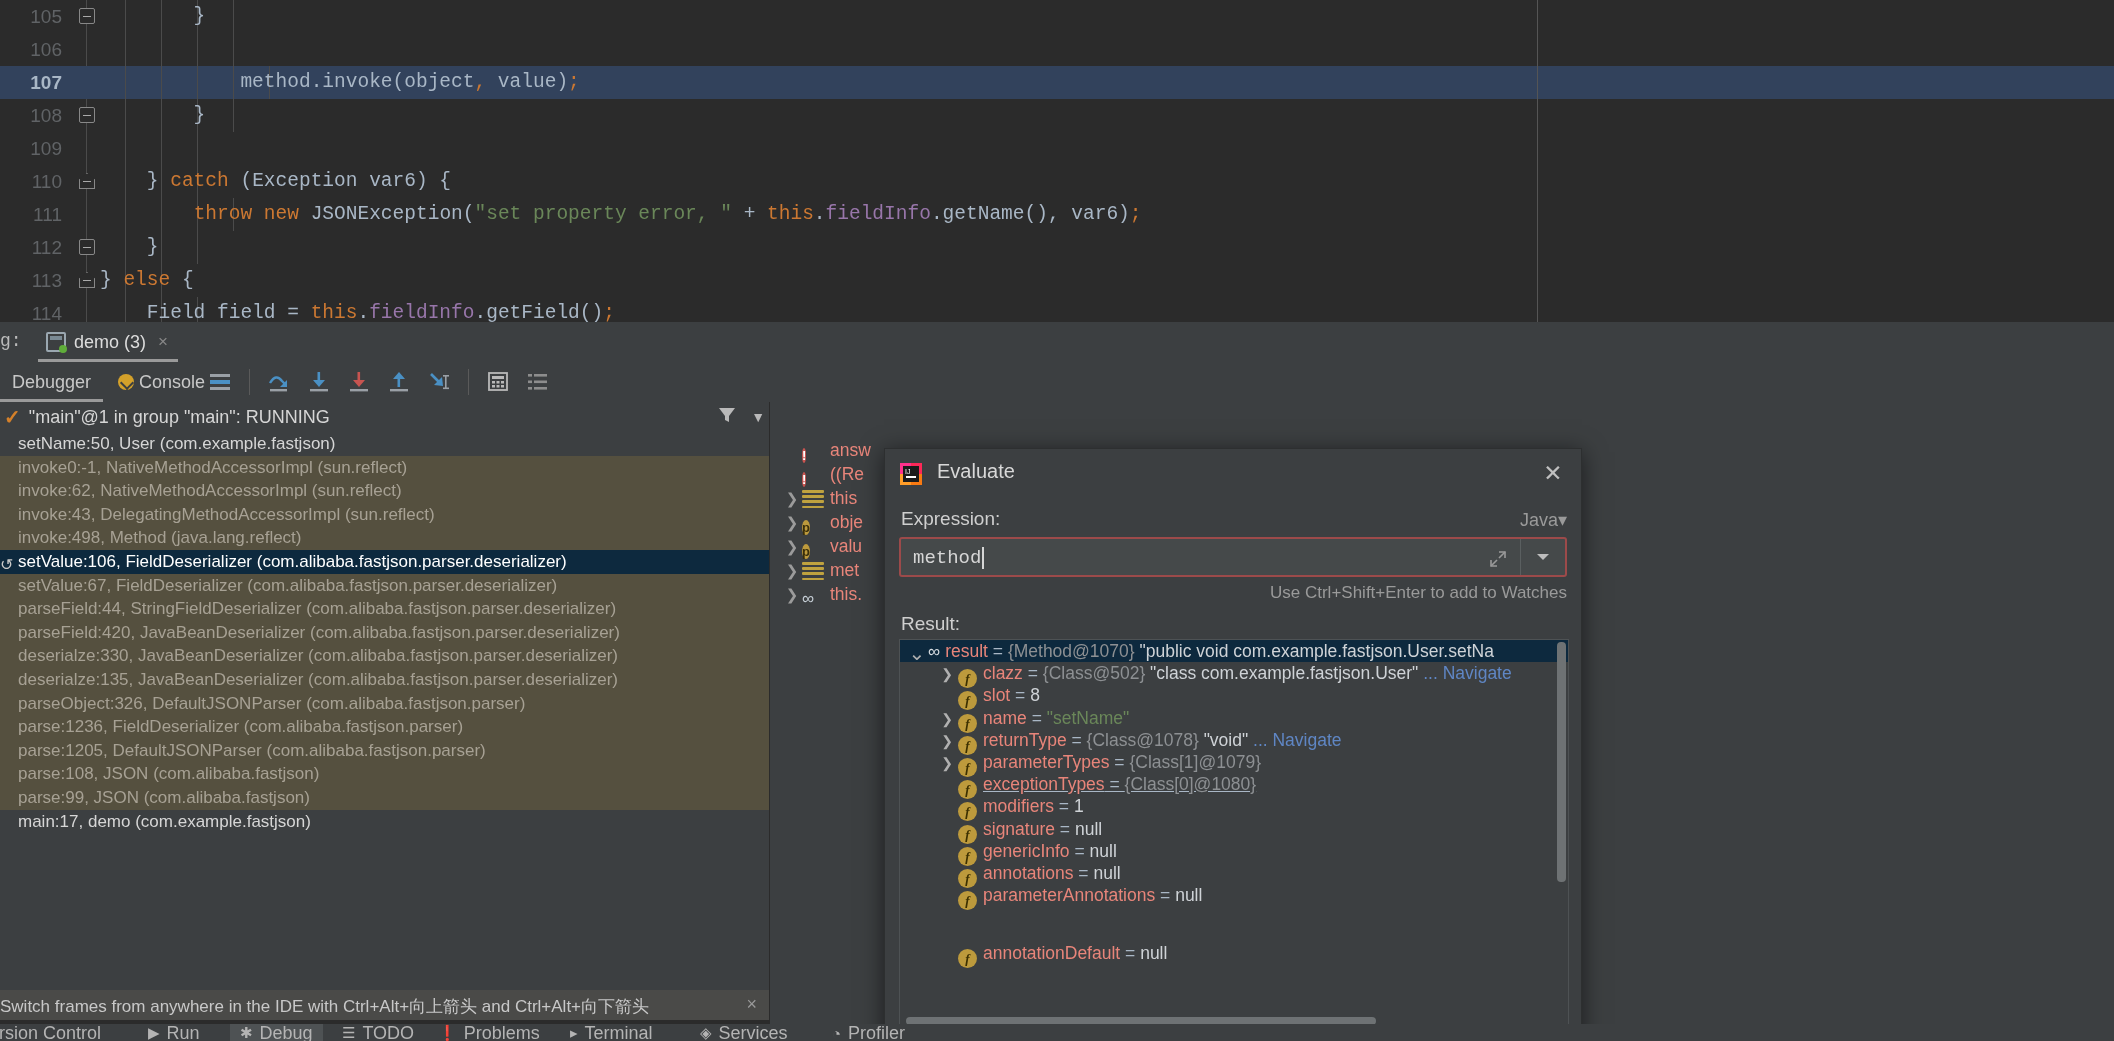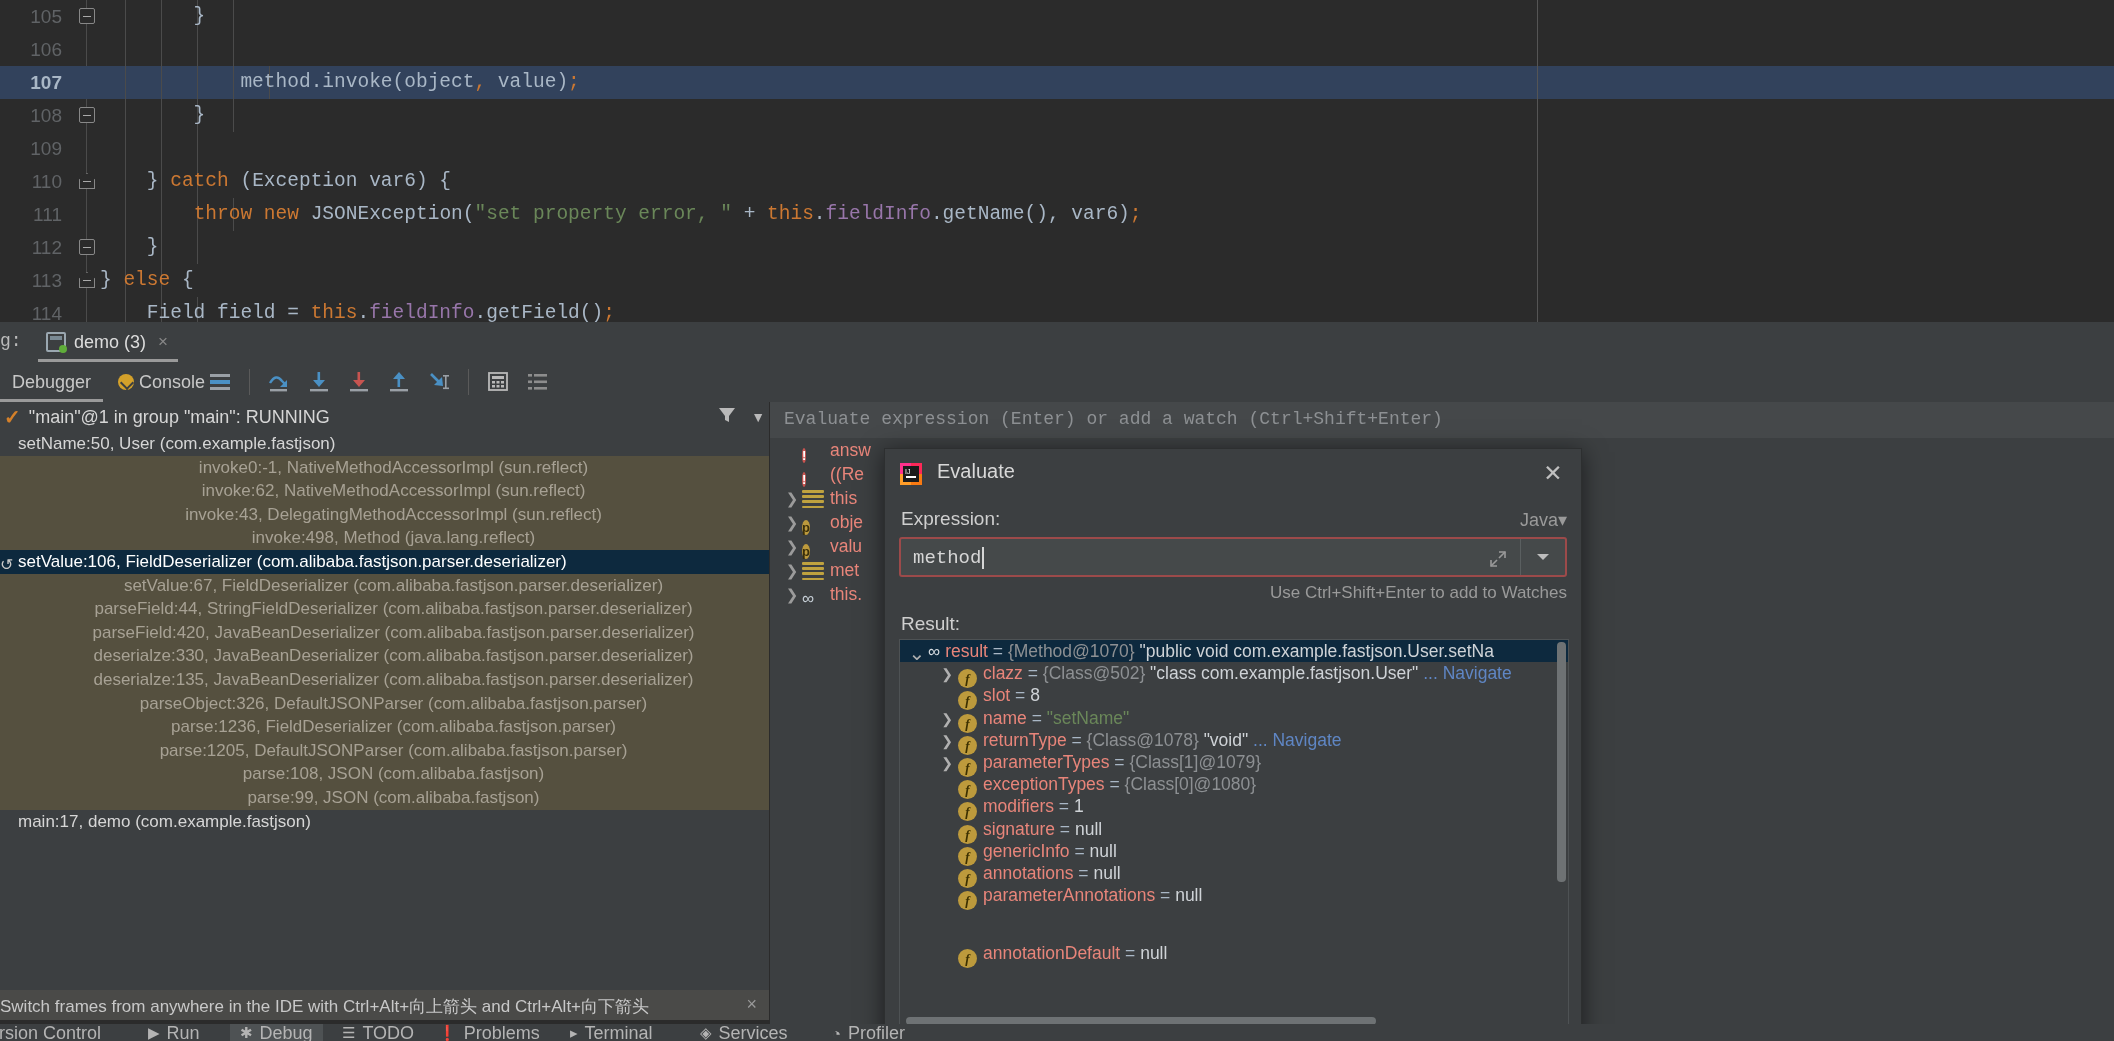--- a/index.html
+++ b/index.html
@@ -60,21 +60,21 @@
   .vsep{width:1px;height:26px;background:#5a5a5a;margin:0 9px;}
 
   
   #frames{position:absolute;left:0;top:402px;width:769px;height:592px;background:#3c3f41;overflow:hidden;}
   #thread-row{position:absolute;left:0;top:0;width:769px;height:30px;display:flex;align-items:center;padding-left:4px;}
   #thread-row .ttext{font-size:18px;color:#d6d6d6;margin-left:8px;}
   #thread-right{position:absolute;right:8px;top:0;height:30px;display:flex;align-items:center;gap:14px;}
   #frame-list{position:absolute;left:0;top:30px;width:769px;}
   .frame-row{height:23.6px;line-height:23.6px;padding-left:18px;font-size:17px;white-space:nowrap;color:#a0a0a0;position:relative;}
   .frame-row .pkg{}
-  .frame-row.lib{background:#55503f;color:#a7a194;text-align:center;}
+  .frame-row.lib{background:#55503f;color:#a7a194;}
   .frame-row.app{background:#3c3f41;color:#d6d6d6;}
   .frame-row.sel{background:#0d293e;color:#ffffff;}
   .frame-row.sel .retico{position:absolute;left:0px;top:3px;font-size:16px;color:#c9c9c9;}
 
   #hint-bar{position:absolute;left:0;top:990px;width:769px;height:30px;background:#4a4a48;}
   #hint-bar .htext{position:absolute;left:0;top:5px;font-size:17px;color:#c8c8c8;white-space:nowrap;}
   #hint-bar .hx{position:absolute;right:12px;top:4px;font-size:18px;color:#999;}
 
   
   #vars{position:absolute;left:770px;top:402px;width:1344px;height:622px;background:#3c3f41;}
@@ -282,23 +282,20 @@
       <div class="frame-row app"><span>main:17, demo </span><span class="pkg">(com.example.fastjson)</span></div>
     </div>
 </div>
 
 <div id="hint-bar">
   <span class="htext">Switch frames from anywhere in the IDE with Ctrl+Alt+向上箭头 and Ctrl+Alt+向下箭头</span>
   <span class="hx">×</span>
 </div>
 
 <div id="vars">
-  <div id="eval-watermark">
-    <span class="mono">Evaluate expression (Enter) or add a watch (Ctrl+Shift+Enter)</span>
-  </div>
   <div id="var-list">
       <div class="var-row"><span class="noarr"></span><span class="vicon"><span class="ic-err">!</span></span><span class="vname">answ</span></div>
       <div class="var-row"><span class="noarr"></span><span class="vicon"><span class="ic-err">!</span></span><span class="vname">((Re</span></div>
       <div class="var-row"><span class="arr">❯</span><span class="vicon"><span class="ic-lines"><i></i><i></i><i></i><i></i></span></span><span class="vname">this</span></div>
       <div class="var-row"><span class="arr">❯</span><span class="vicon"><span class="ic-p2">p</span></span><span class="vname">obje</span></div>
       <div class="var-row"><span class="arr">❯</span><span class="vicon"><span class="ic-p2">p</span></span><span class="vname">valu</span></div>
       <div class="var-row"><span class="arr">❯</span><span class="vicon"><span class="ic-lines"><i></i><i></i><i></i><i></i></span></span><span class="vname">met</span></div>
       <div class="var-row"><span class="arr">❯</span><span class="vicon"><span class="ic-oo">∞</span></span><span class="vname">this.</span></div>
     </div>
 
@@ -344,21 +341,21 @@
   <span id="hint-watch">Use Ctrl+Shift+Enter to add to Watches</span>
   <span id="lbl-result">Result:</span>
   <div id="result-box">
     <div id="result-rows">
         <div class="res-row root" style="padding-left: 6px;"><span class="res-arrow" style="font-size: 20px; vertical-align: -3px;">⌄</span><span class="oo-badge">∞</span><span class="r-name">result</span><span class="r-eq"> = </span><span class="r-type">{Method@1070}</span><span class="r-val"> "public void com.example.fastjson.User.setNa</span></div>
         <div class="res-row" style="padding-left: 36px;"><span class="res-arrow">❯</span><span class="f-badge">f</span><span class="r-name">clazz</span><span class="r-eq"> = </span><span class="r-type">{Class@502}</span><span class="r-val"> "class com.example.fastjson.User"</span><span class="r-nav"> ... Navigate</span></div>
         <div class="res-row" style="padding-left: 36px;"><span class="res-noarrow"></span><span class="f-badge">f</span><span class="r-name">slot</span><span class="r-eq"> = </span><span class="r-num">8</span></div>
         <div class="res-row" style="padding-left: 36px;"><span class="res-arrow">❯</span><span class="f-badge">f</span><span class="r-name">name</span><span class="r-eq"> = </span><span class="r-str">"setName"</span></div>
         <div class="res-row" style="padding-left: 36px;"><span class="res-arrow">❯</span><span class="f-badge">f</span><span class="r-name">returnType</span><span class="r-eq"> = </span><span class="r-type">{Class@1078}</span><span class="r-val"> "void"</span><span class="r-nav"> ... Navigate</span></div>
         <div class="res-row" style="padding-left: 36px;"><span class="res-arrow">❯</span><span class="f-badge">f</span><span class="r-name">parameterTypes</span><span class="r-eq"> = </span><span class="r-type">{Class[1]@1079}</span></div>
-        <div class="res-row" style="padding-left: 36px;"><span class="res-noarrow"></span><span class="f-badge">f</span><span class="r-name">exceptionTypes</span><span class="r-eq"> = </span><span class="r-type">{Class[0]@1080}</span></div>
+        <div class="res-row" style="padding-left: 36px; text-decoration: underline;"><span class="res-noarrow"></span><span class="f-badge">f</span><span class="r-name">exceptionTypes</span><span class="r-eq"> = </span><span class="r-type">{Class[0]@1080}</span></div>
         <div class="res-row" style="padding-left: 36px;"><span class="res-noarrow"></span><span class="f-badge">f</span><span class="r-name">modifiers</span><span class="r-eq"> = </span><span class="r-num">1</span></div>
         <div class="res-row" style="padding-left: 36px;"><span class="res-noarrow"></span><span class="f-badge">f</span><span class="r-name">signature</span><span class="r-eq"> = </span><span class="r-val">null</span></div>
         <div class="res-row" style="padding-left: 36px;"><span class="res-noarrow"></span><span class="f-badge">f</span><span class="r-name">genericInfo</span><span class="r-eq"> = </span><span class="r-val">null</span></div>
         <div class="res-row" style="padding-left: 36px;"><span class="res-noarrow"></span><span class="f-badge">f</span><span class="r-name">annotations</span><span class="r-eq"> = </span><span class="r-val">null</span></div>
         <div class="res-row" style="padding-left: 36px;"><span class="res-noarrow"></span><span class="f-badge">f</span><span class="r-name">parameterAnnotations</span><span class="r-eq"> = </span><span class="r-val">null</span></div>
         <div class="res-row" style="padding-left: 36px; margin-top: 36px;"><span class="res-noarrow"></span><span class="f-badge">f</span><span class="r-name">annotationDefault</span><span class="r-eq"> = </span><span class="r-val">null</span></div>
       </div>
     <div id="res-scroll"></div>
     <div id="res-hscroll"></div>
   </div>

